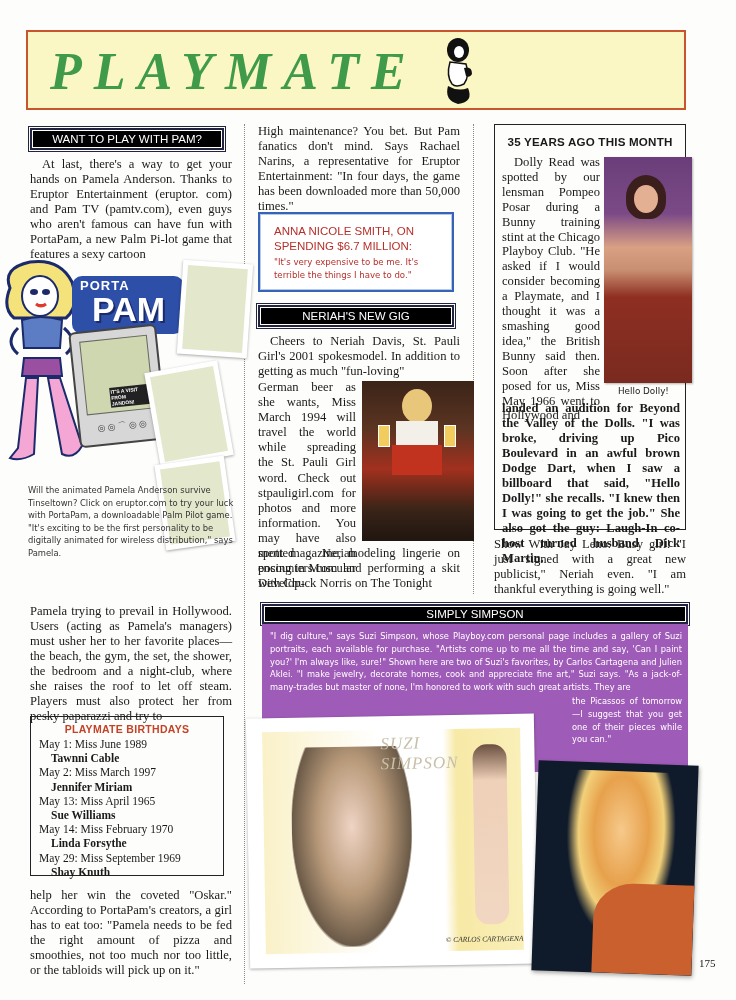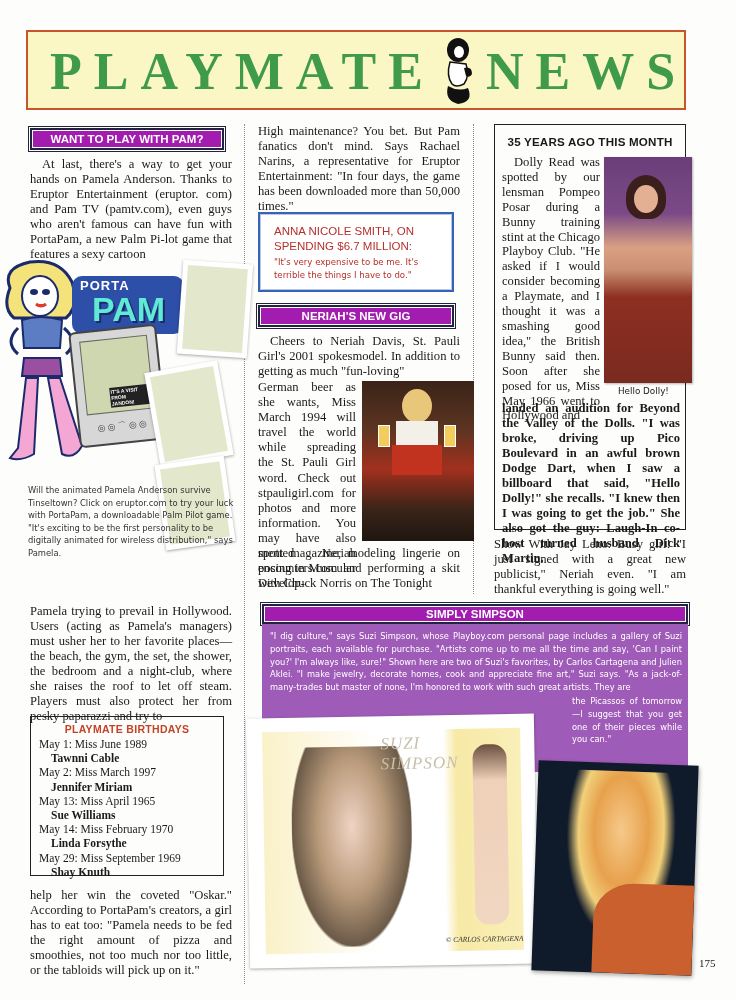--- a/index.html
+++ b/index.html
@@ -3,26 +3,26 @@
 <meta charset="utf-8">
 <style>
   * { box-sizing: border-box; margin: 0; padding: 0; }
   html, body { width: 736px; height: 1000px; background: #fdfdfb; overflow: hidden; }
   body { position: relative; font-family: "Liberation Serif", serif; color: #1a1a1a; }
   .abs { position: absolute; }
 
   
   .masthead { left: 26px; top: 30px; width: 660px; height: 80px; background: #fbf7c4; border: 2px solid #c8552e; }
   .mast-word { top: 10px; font-family: "Liberation Serif", serif; font-weight: bold; font-size: 52px; color: #3f9a49; letter-spacing: 12px; line-height: 60px; }
-  .mast-left { left: 22px; }
+  .mast-left { left: 22px; font-style: italic; }
   .mast-right { left: 458px; }
   .mast-figure { left: 408px; top: 4px; width: 44px; height: 72px; }
 
   
-  .sec-head { background: #a21caf; color: #fff; font-family: "Liberation Sans", sans-serif; font-weight: bold; text-align: center; border: 2px solid #22233f; outline: 1px solid #22233f; outline-offset: 1px; box-shadow: inset 0 0 0 1px #fff; }
+  .sec-head { background: #000000; color: #fff; font-family: "Liberation Sans", sans-serif; font-weight: normal; text-align: center; border: 2px solid #22233f; outline: 1px solid #22233f; outline-offset: 1px; box-shadow: inset 0 0 0 1px #fff; }
 
   .body-text { font-size: 12.6px; line-height: 15px; text-align: justify; }
   .body-text p { text-indent: 12px; }
   .col-rule { border-left: 1px dotted #888; }
 
   .caption-sans { font-family: "DejaVu Sans", sans-serif; font-size: 8.4px; line-height: 12.5px; color: #333; }
 
   
   .bday { left: 30px; top: 716px; width: 194px; height: 160px; border: 1.5px solid #222; padding: 6px 8px; }
   .bday-title { font-family: "Liberation Sans", sans-serif; font-weight: bold; color: #c44226; font-size: 10.5px; text-align: center; letter-spacing: 0.3px; margin-bottom: 2px; }
@@ -50,21 +50,20 @@
 
 <div class="abs masthead">
   <div class="abs mast-word mast-left">PLAYMATE</div>
   <svg class="abs mast-figure" viewBox="0 0 44 72">
     <ellipse cx="22" cy="14" rx="11" ry="12" fill="#111"></ellipse>
     <ellipse cx="23" cy="16" rx="5" ry="6" fill="#fff"></ellipse>
     <path d="M14 26 Q10 40 16 48 Q20 52 28 48 Q34 40 30 28 Z" fill="#fff" stroke="#111" stroke-width="1.5"></path>
     <path d="M28 32 Q36 30 36 38 Q34 42 30 40" fill="#111"></path>
     <path d="M12 50 Q8 64 22 68 Q38 66 32 52 Q22 56 12 50 Z" fill="#111"></path>
   </svg>
-  <div class="abs mast-word mast-right">NEWS</div>
 </div>
 
 <div class="abs col-rule" style="left:244px; top:124px; height:860px;"></div>
 <div class="abs col-rule" style="left:473px; top:124px; height:470px;"></div>
 
 <div class="abs sec-head" style="left:30px; top:128px; width:194px; height:22px; font-size:11.5px; line-height:18px;">
   <span>WANT TO PLAY WITH PAM?</span>
 </div>
 <div class="abs body-text" style="left:30px; top:157px; width:202px;">
   <p>At last, there's a way to get your hands on Pamela Anderson. Thanks to Eruptor Entertainment (eruptor. com) and Pam TV (pamtv.com), even guys who aren't famous can have fun with PortaPam, a new Palm Pi-lot game that features a sexy cartoon</p>
@@ -81,21 +80,21 @@
     <path d="M22 62 Q40 56 62 62 L60 90 L24 90 Z" fill="#5c7dc4" stroke="#1b2a6b" stroke-width="2"></path>
     <path d="M24 100 L60 100 L62 118 L22 118 Z" fill="#9a4fa0" stroke="#1b2a6b" stroke-width="2"></path>
     <path d="M26 120 L38 120 L34 196 Q20 204 10 200 L18 190 Z" fill="#f4a6d4" stroke="#1b2a6b" stroke-width="2"></path>
     <path d="M48 120 L60 120 L82 188 Q74 202 62 196 Z" fill="#f4a6d4" stroke="#1b2a6b" stroke-width="2"></path>
     <path d="M18 70 Q4 84 18 96" fill="none" stroke="#1b2a6b" stroke-width="3"></path>
     <path d="M64 70 Q80 84 66 96" fill="none" stroke="#1b2a6b" stroke-width="3"></path>
   </svg>
 
   <div class="abs" style="left:72px; top:18px; width:112px; height:58px; background:#2d4fa8; border-radius:10px; color:#fff; font-family:'Liberation Sans',sans-serif; font-weight:bold; padding:3px 8px; line-height:1;">
     <div style="font-size:13px; letter-spacing:1px;">PORTA</div>
-    <div style="font-size:34px; color:#5eead4; text-shadow:2px 2px 0 #1b2a6b; margin-left:12px;">PAM</div>
+    <div style="font-size:34px; color:#ffffff; text-shadow:2px 2px 0 #1b2a6b; margin-left:12px;">PAM</div>
   </div>
 
   <div class="abs" style="left:74px; top:70px; width:88px; height:116px; background:#d7d7d7; border:2px solid #444; border-radius:6px; transform:rotate(-6deg);">
     <div class="abs" style="left:8px; top:8px; width:68px; height:74px; background:#cfd7b0; border:1px solid #666;">
       <div class="abs" style="right:2px; bottom:4px; width:40px; font-family:'Liberation Sans',sans-serif; font-size:5px; font-weight:bold; background:#222; color:#fff; padding:1px;">IT'S A VISIT FROM JANDON!</div>
     </div>
     <div class="abs" style="left:8px; top:90px; width:68px; height:14px; font-size:9px; text-align:center; color:#444;">◎ ◎ ⌒ ◎ ◎</div>
   </div>
 
   <div class="abs photo-frame" style="left:180px; top:4px; width:70px; height:94px; transform:rotate(4deg); padding:5px;">

